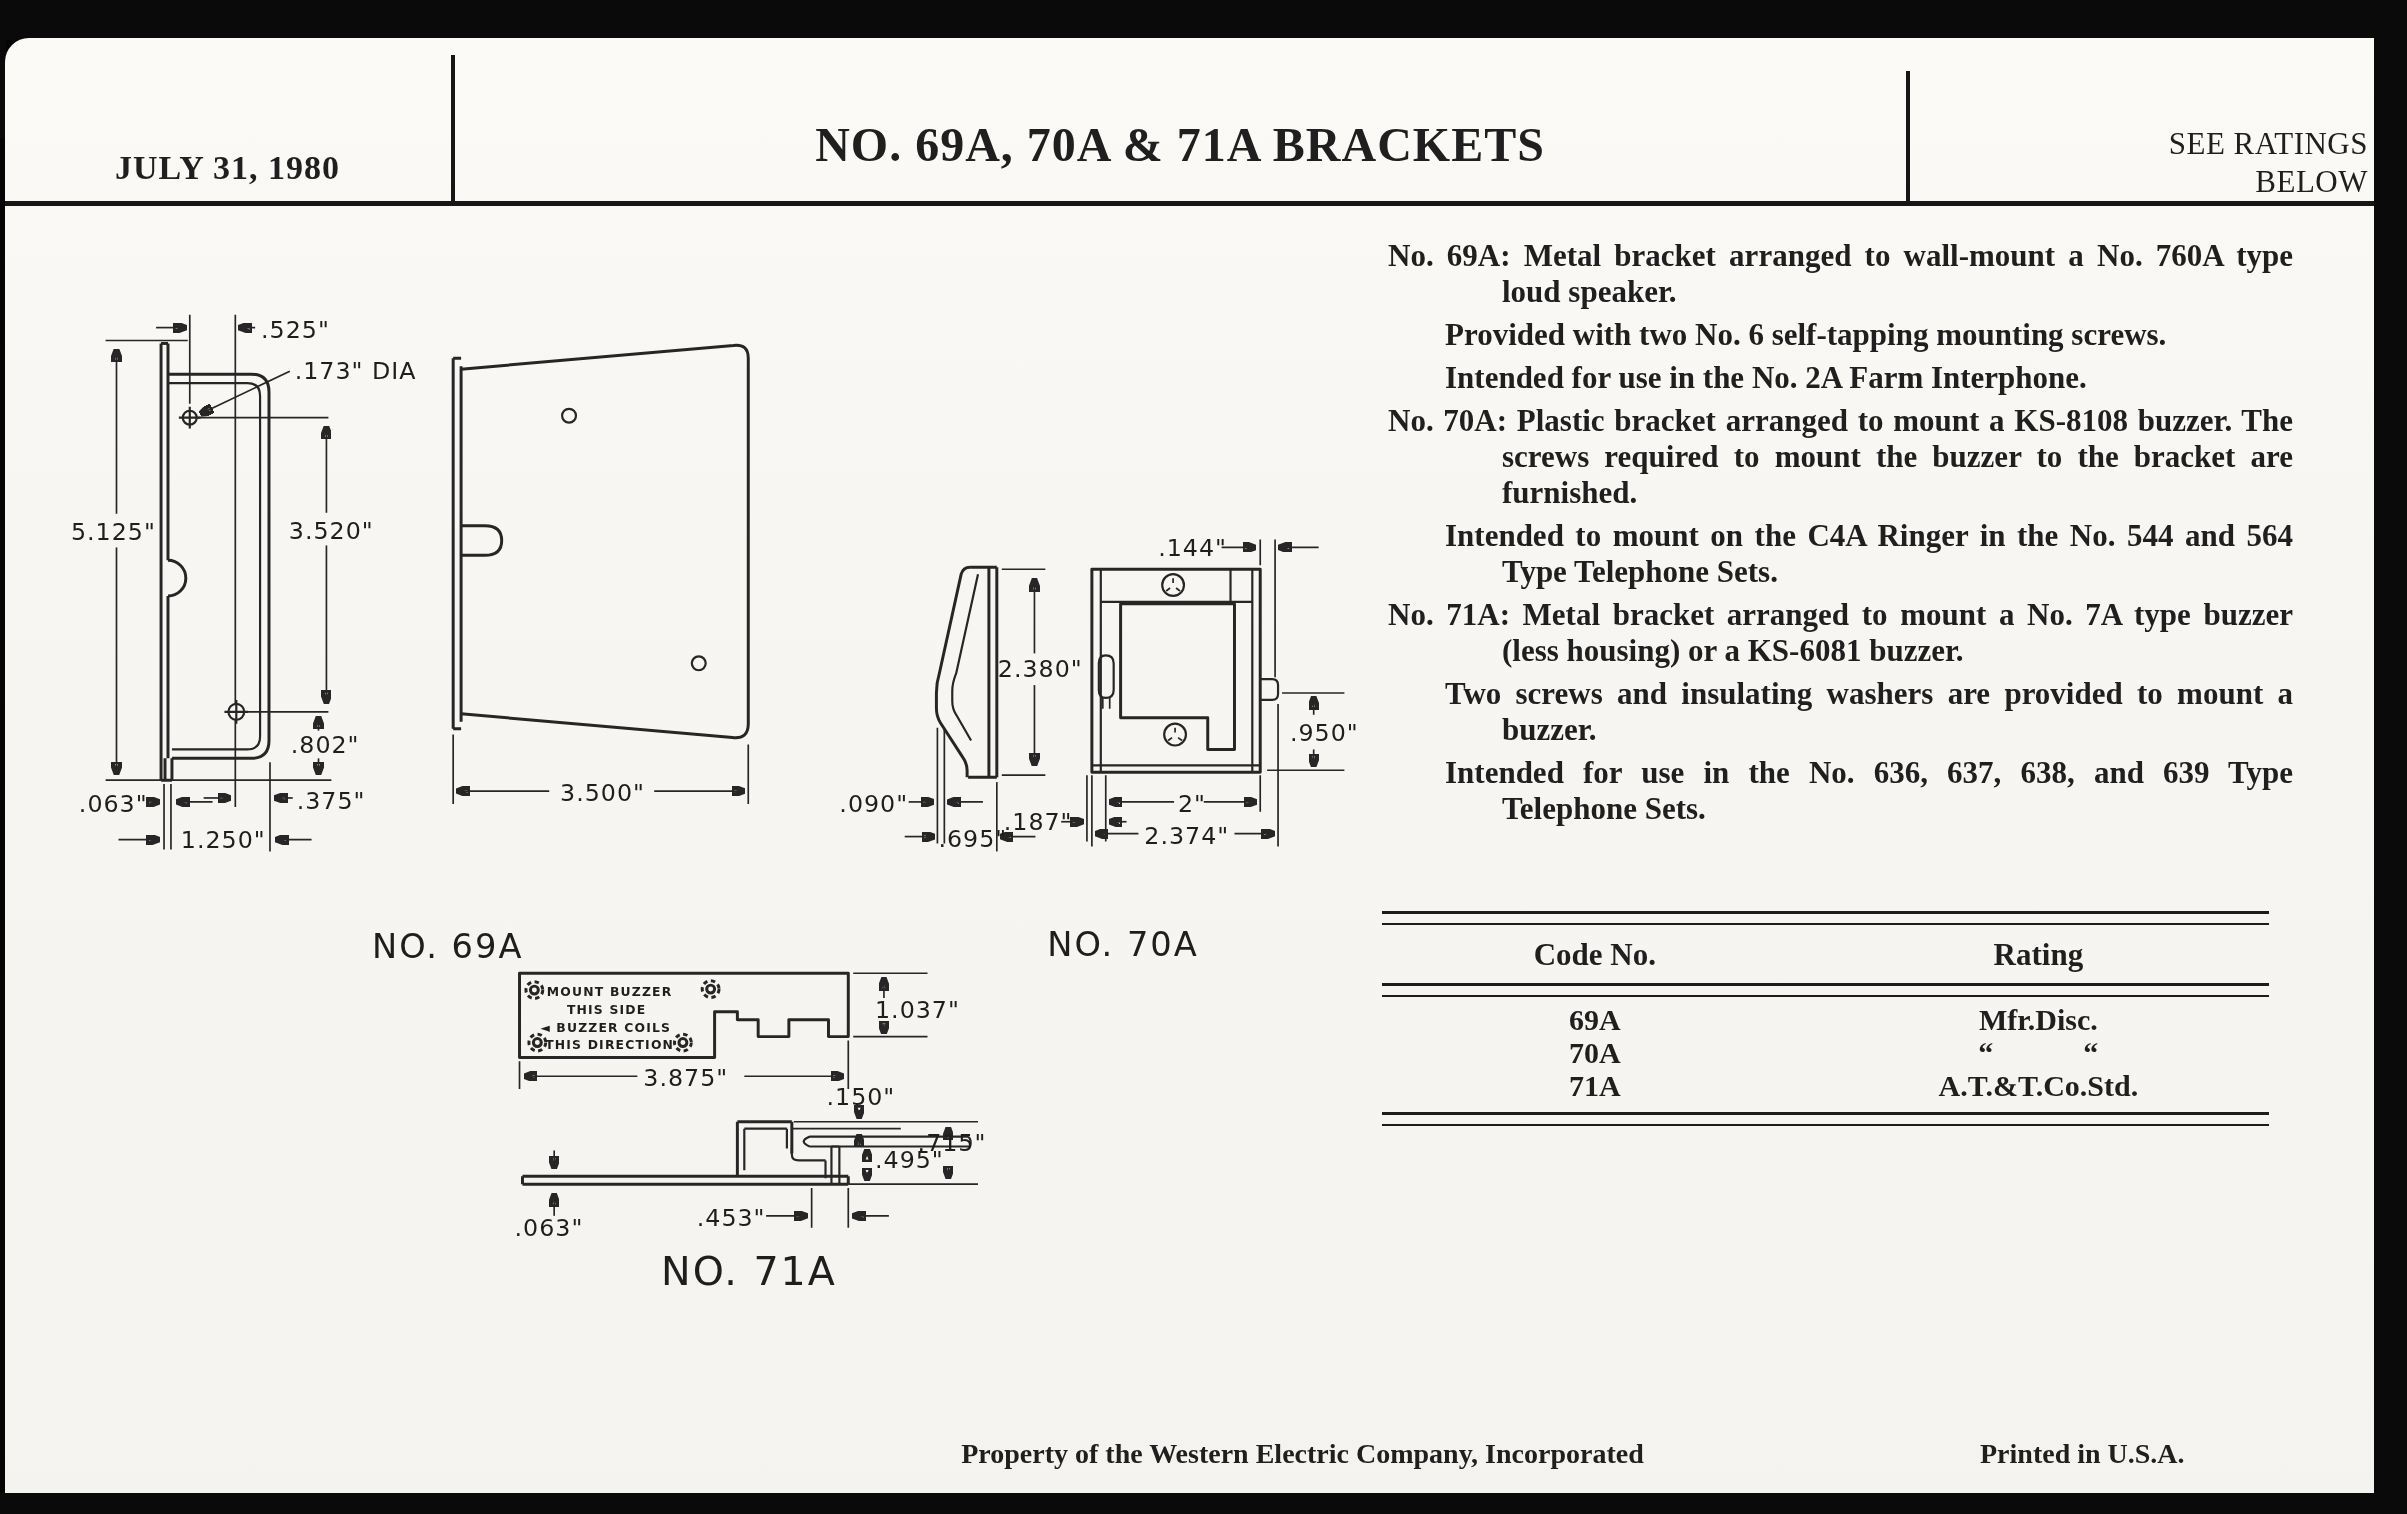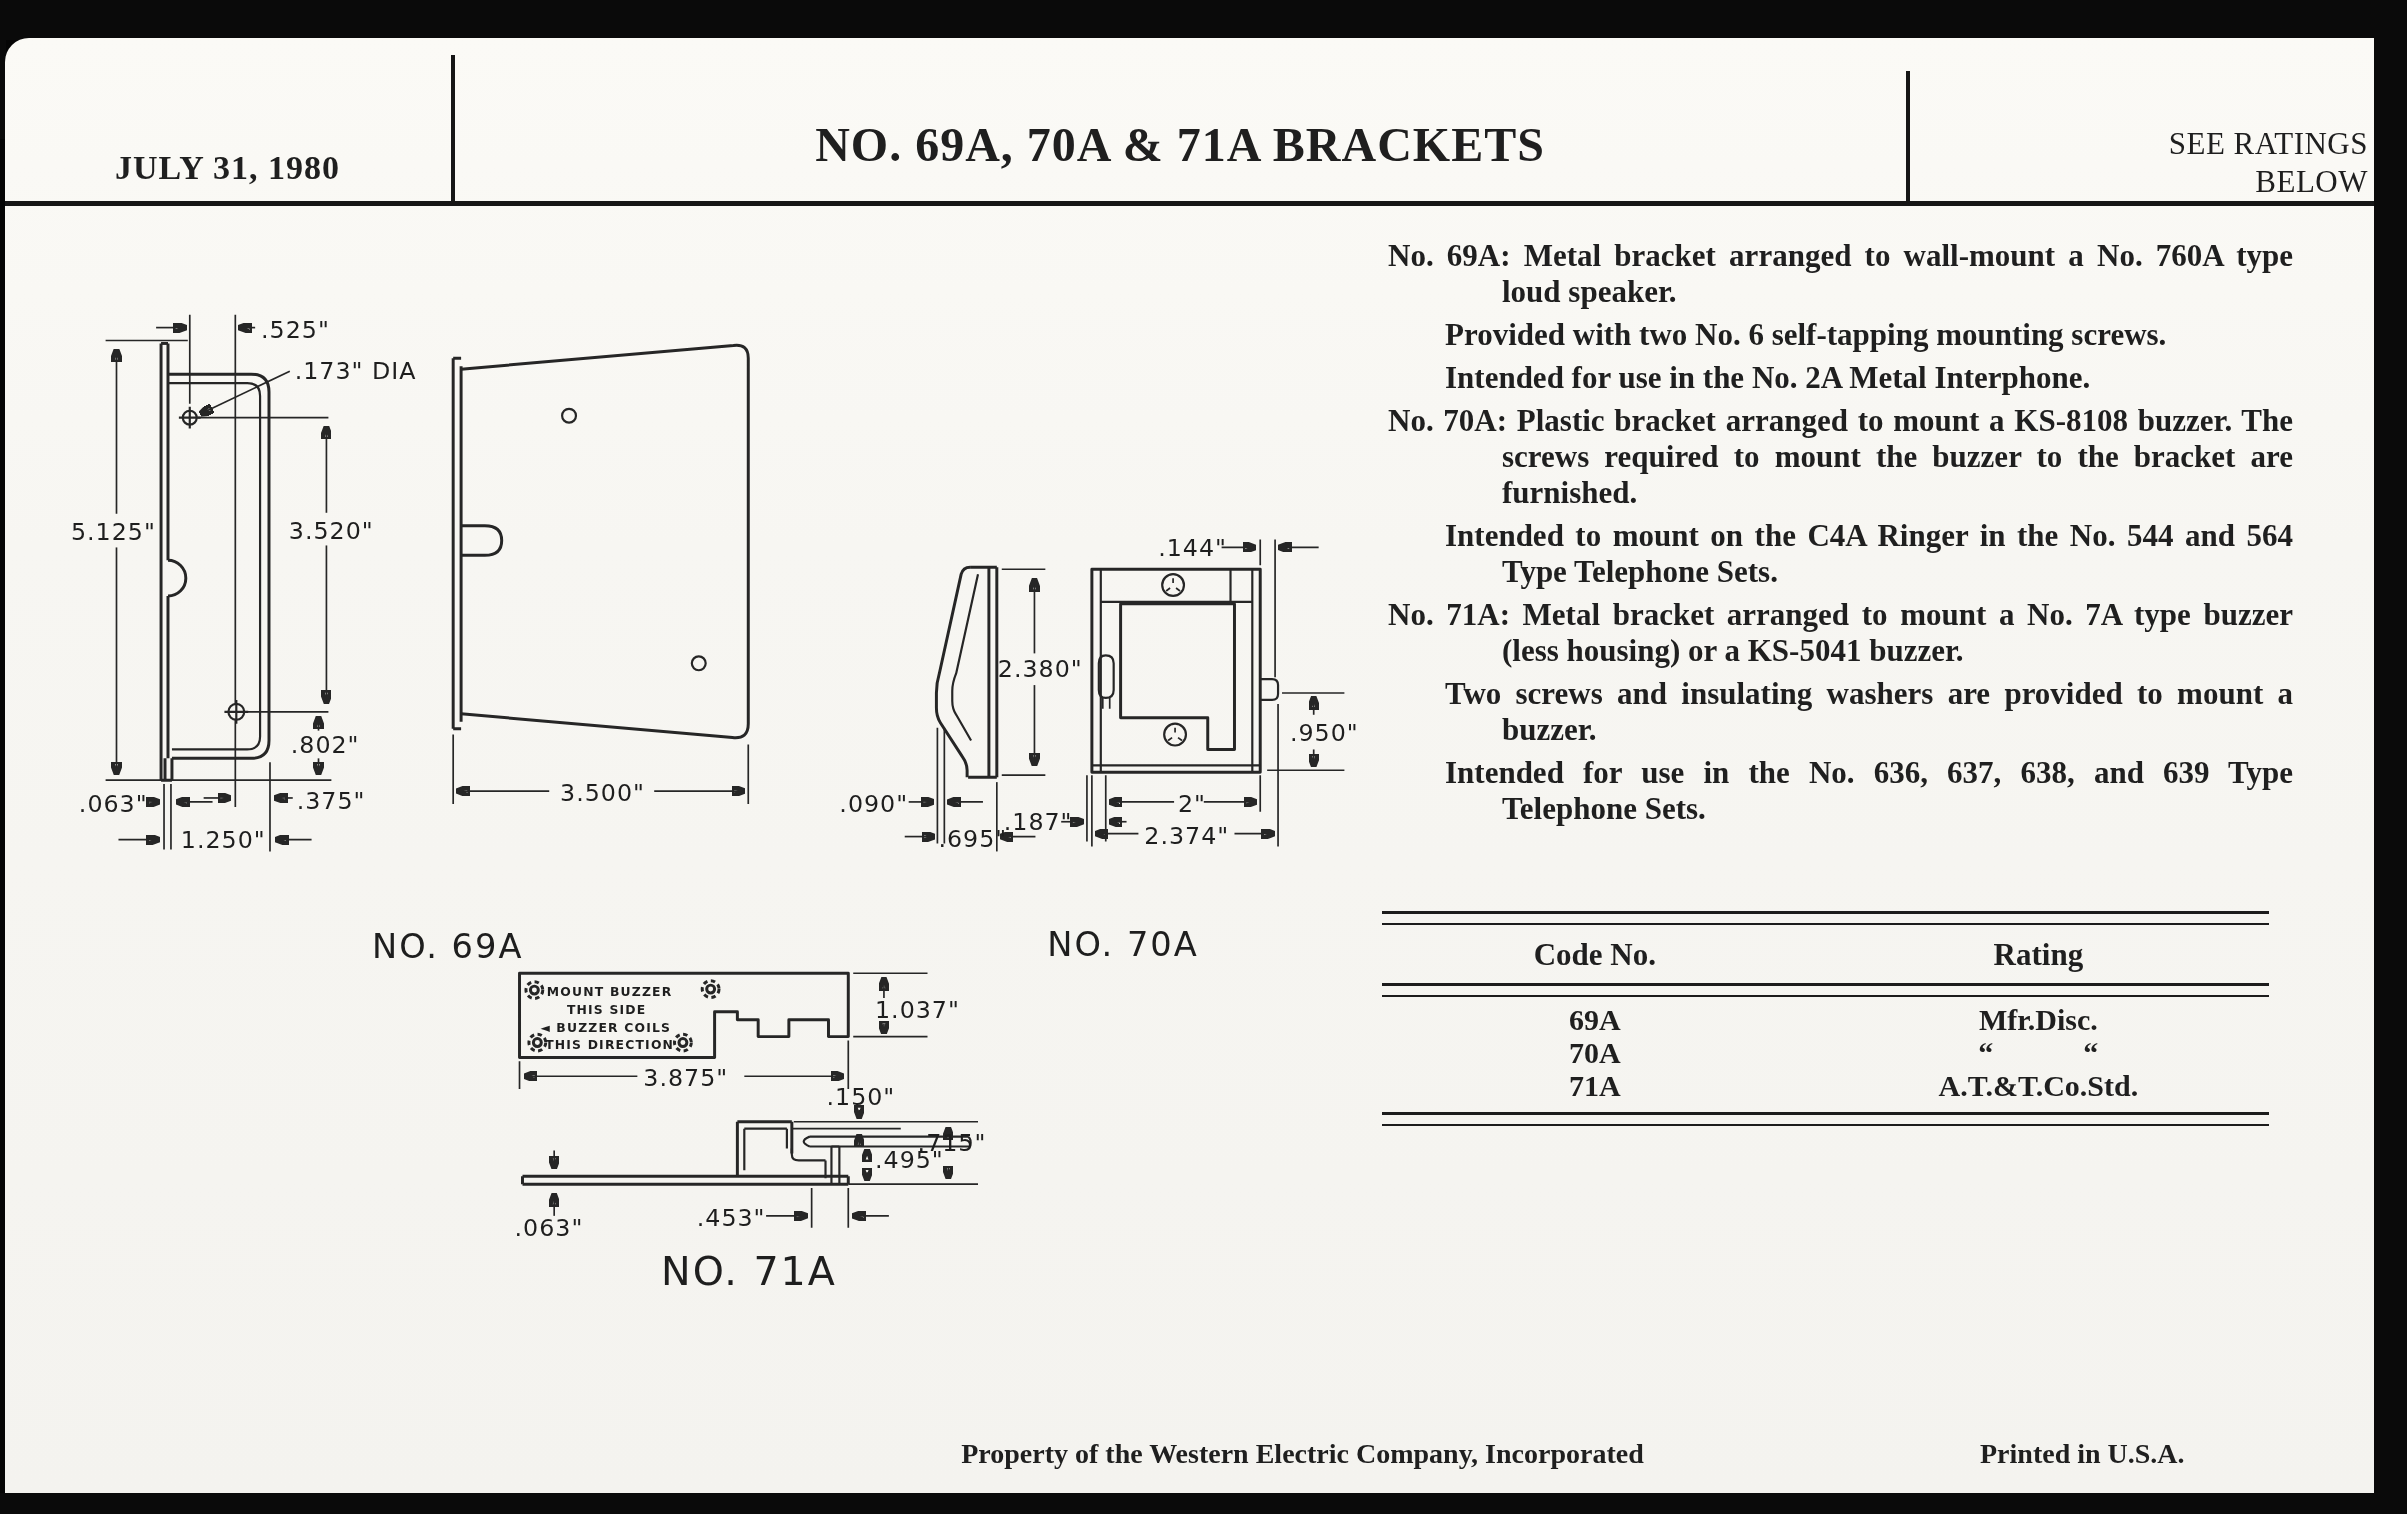--- a/index.html
+++ b/index.html
@@ -81,24 +81,24 @@
   <div class="vdiv vdiv2"></div>
   <div class="hdr-note">
     <div>SEE RATINGS</div>
     <div>BELOW</div>
   </div>
   <div class="hrule"></div>
 
   <div class="desc">
     <p class="para">No. 69A: Metal bracket arranged to wall-mount a No. 760A type loud speaker.</p>
     <p class="para sub">Provided with two No. 6 self-tapping mounting screws.</p>
-    <p class="para sub">Intended for use in the No. 2A Metal Interphone.</p>
+    <p class="para sub">Intended for use in the No. 2A Farm Interphone.</p>
     <p class="para">No. 70A: Plastic bracket arranged to mount a KS-8108 buzzer. The screws required to mount the buzzer to the bracket are furnished.</p>
     <p class="para sub">Intended to mount on the C4A Ringer in the No. 544 and 564 Type Telephone Sets.</p>
-    <p class="para">No. 71A: Metal bracket arranged to mount a No. 7A type buzzer (less housing) or a KS-5041 buzzer.</p>
+    <p class="para">No. 71A: Metal bracket arranged to mount a No. 7A type buzzer (less housing) or a KS-6081 buzzer.</p>
     <p class="para sub">Two screws and insulating washers are provided to mount a buzzer.</p>
     <p class="para sub">Intended for use in the No. 636, 637, 638, and 639 Type Telephone Sets.</p>
   </div>
 
   <div class="rtable">
     <div class="drule"></div>
     <div class="trow thead">
       <div class="tc c1">Code No.</div>
       <div class="tc c2">Rating</div>
     </div>

